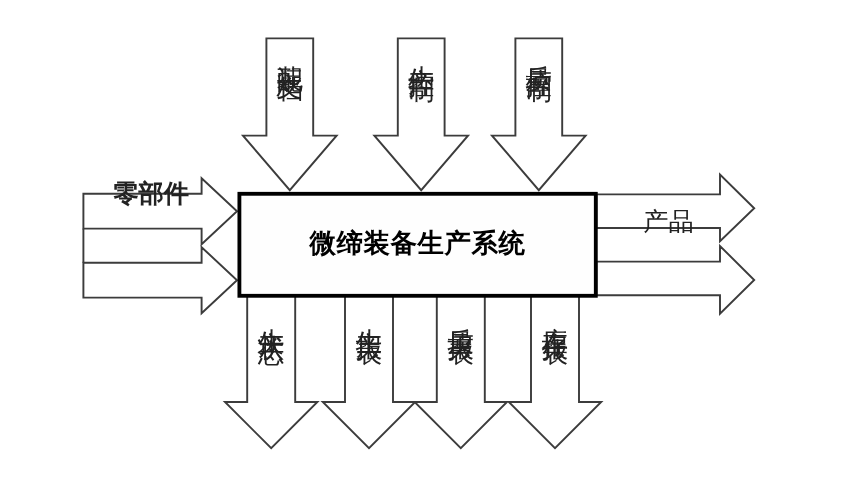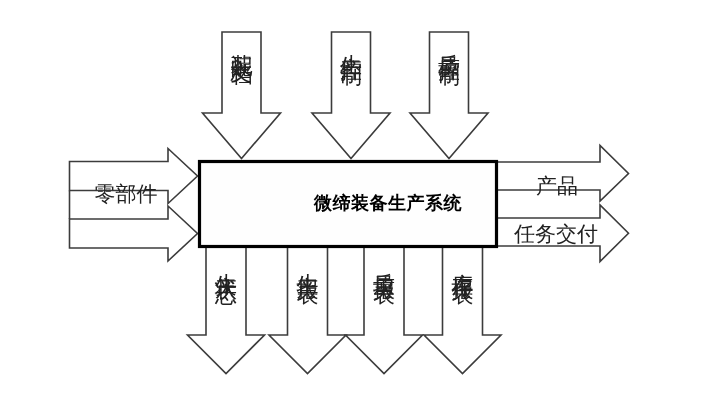--- a/index.html
+++ b/index.html
@@ -30,26 +30,25 @@
     font-size:22px;
     letter-spacing:3.2px;
     color:#222222;
     line-height:1;
     white-space:nowrap;
   }
   .box-title{
     position:absolute;
     left:348px;top:203px;
     transform:translate(-50%,-50%);
-    font-size:18px;
+    font-size:22px;
     font-weight:700;
     color:#000000;
     white-space:nowrap;
     letter-spacing:0.5px;
-    margin-left:40px;
   }
 </style>
 </head>
 <body>
 
 <div class="stage">
 
   <svg width="701" height="400" viewBox="0 0 701 400">
 
     <path class="arrow" d="M222,32 H261 V113 H280.5 L241.5,158.5 L202.5,113 H222 Z" stroke="#3c3c3c"></path>
@@ -71,23 +70,22 @@
 
     <rect class="sysbox" x="199.5" y="161.5" width="297" height="85" stroke="#000000"></rect>
   </svg>
 
   <div class="box-title">微缔装备生产系统</div>
 
   <div class="vlabel" style="left:241.5px;top:36px;">装配文档</div>
   <div class="vlabel" style="left:351px;top:36px;">生产控制</div>
   <div class="vlabel" style="left:449px;top:36px;">质量控制</div>
 
-  <div class="hlabel" style="left:126px;top:193px;">零部件</div>
+  <div class="hlabel" style="left:126px;top:162px;font-weight:bold;">零部件</div>
 
   <div class="hlabel" style="left:557px;top:174px;margin-top:11px;">产品</div>
-  <div class="hlabel" style="left:556px;top:232.5px;">任务交付</div>
 
   <div class="vlabel" style="left:226px;top:255px;">生产状态</div>
   <div class="vlabel" style="left:307.5px;top:255px;">生产报表</div>
   <div class="vlabel" style="left:384px;top:255px;">质量报表</div>
   <div class="vlabel" style="left:462.5px;top:255px;">库存报表</div>
 
 </div>
 
 </body></html>

